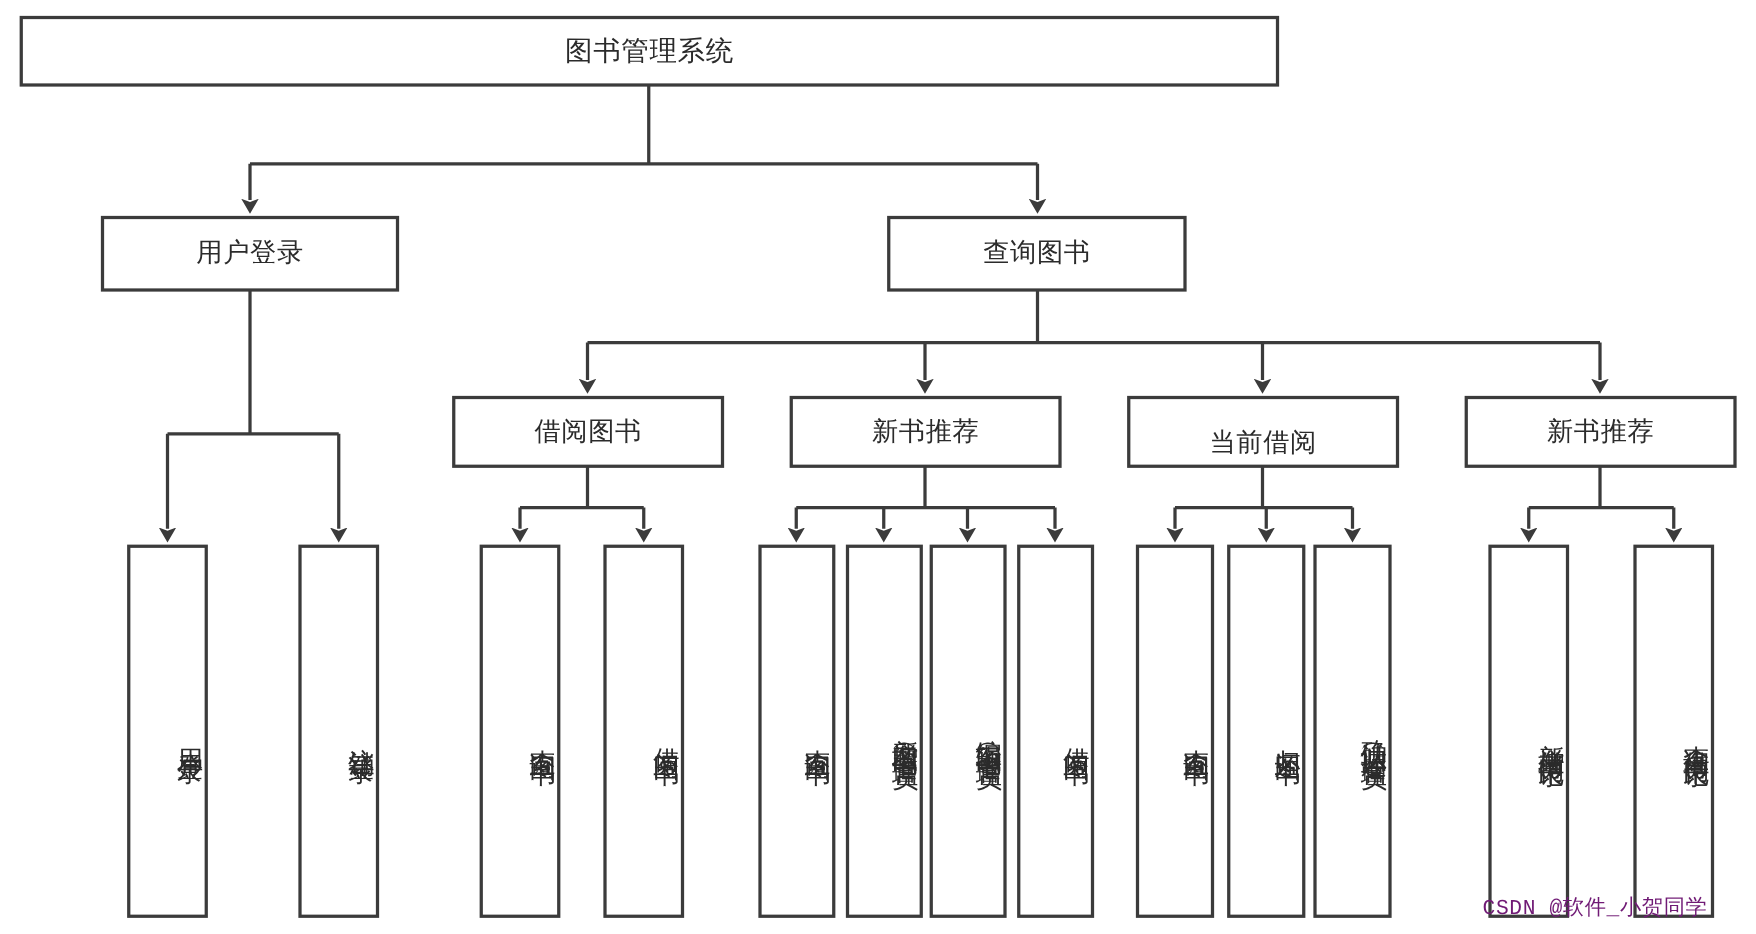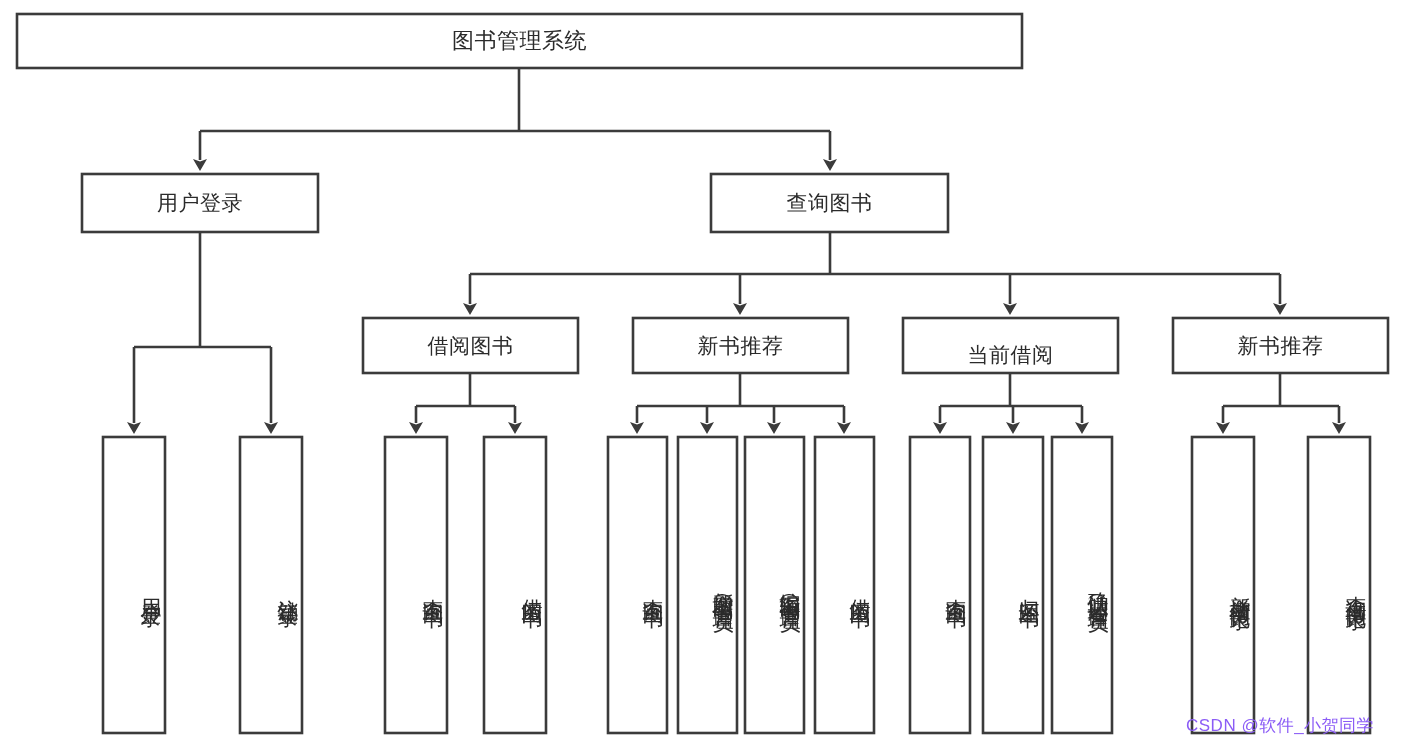--- a/index.html
+++ b/index.html
@@ -70,22 +70,22 @@
     letter-spacing: 3px;
     align-items: flex-start;
     justify-content: center;
     padding-top: 6px;
   }
   .watermark {
     position: absolute;
     left: 1186px;
     top: 714px;
     font-size: 17px;
-    color: #8b5cf6;
-    font-family: Liberation Sans, sans-serif;
+    color: #701a75;
+    font-family: Liberation Mono, monospace;
     white-space: nowrap;
     letter-spacing: 0.5px;
   }
 </style>
 </head>
 <body>
 
 <div id="diagram-root">
 
   <svg id="diagram-svg" viewBox="0 0 1405 747">

